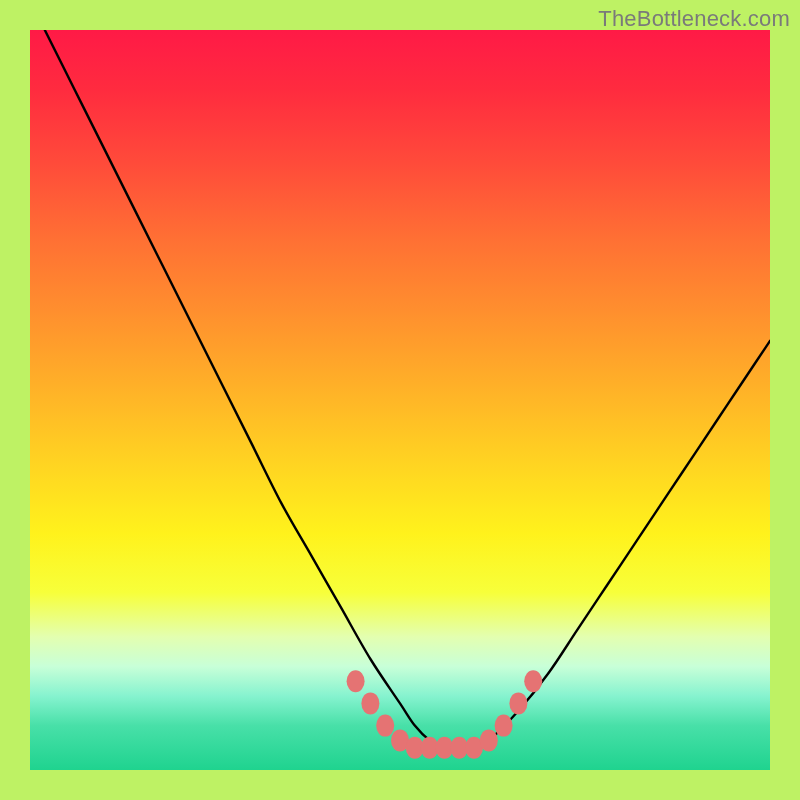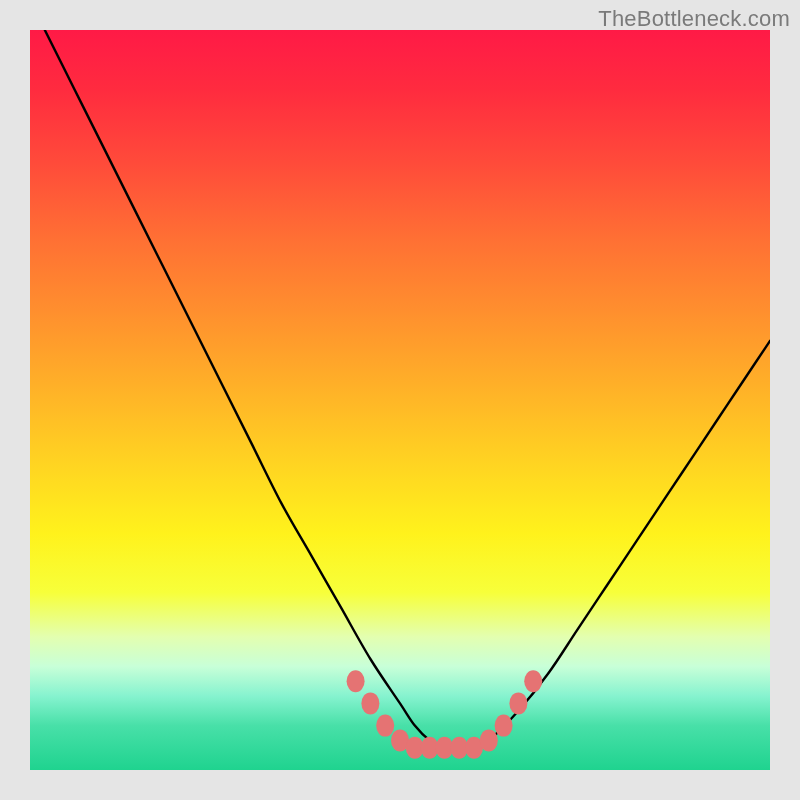--- a/index.html
+++ b/index.html
@@ -8,21 +8,21 @@
     width: 800px;
     height: 800px;
     overflow: hidden;
     background: #000;
     font-family: Arial, Helvetica, sans-serif;
   }
   .frame {
     position: relative;
     width: 800px;
     height: 800px;
-    background: #e5e5e5;
+    background: #bef264;
   }
   .plot {
     position: absolute;
     left: 30px;
     top: 30px;
     width: 740px;
     height: 740px;
     background: linear-gradient(to bottom,
       #ff1a46 0%,
       #ff2b3f 8%,

